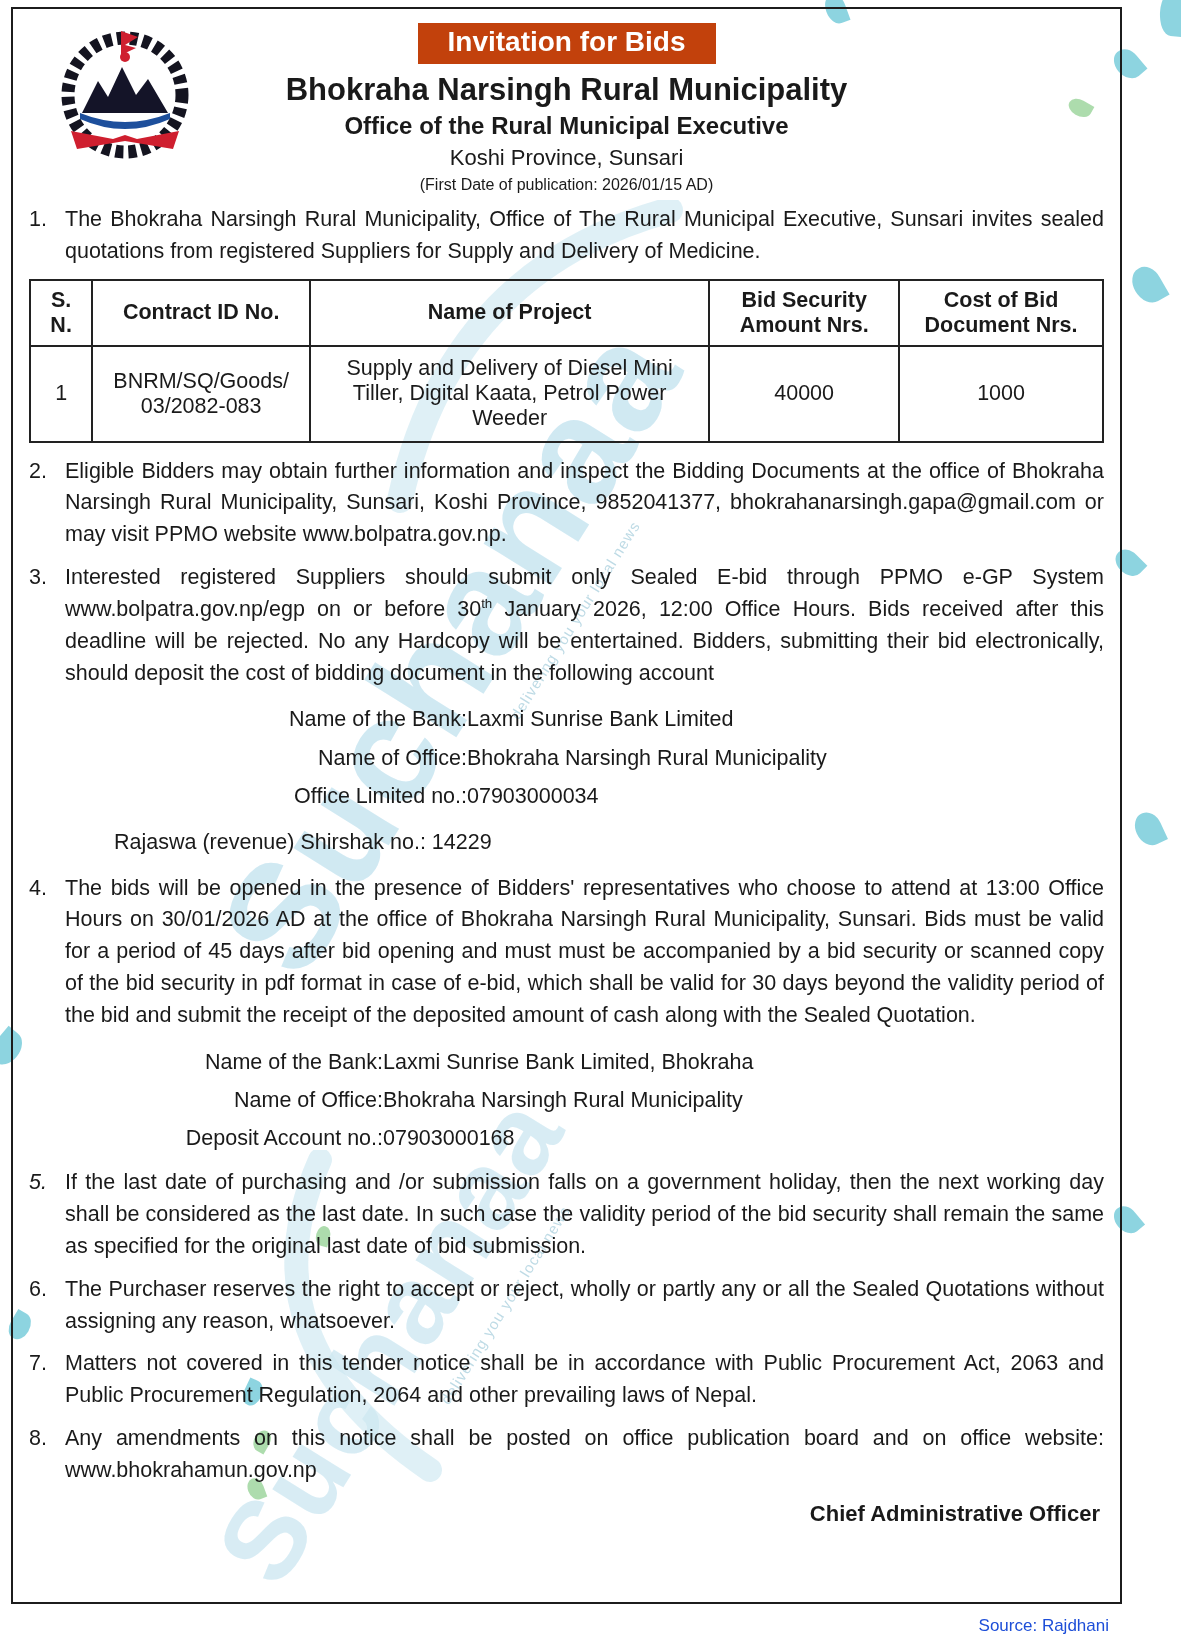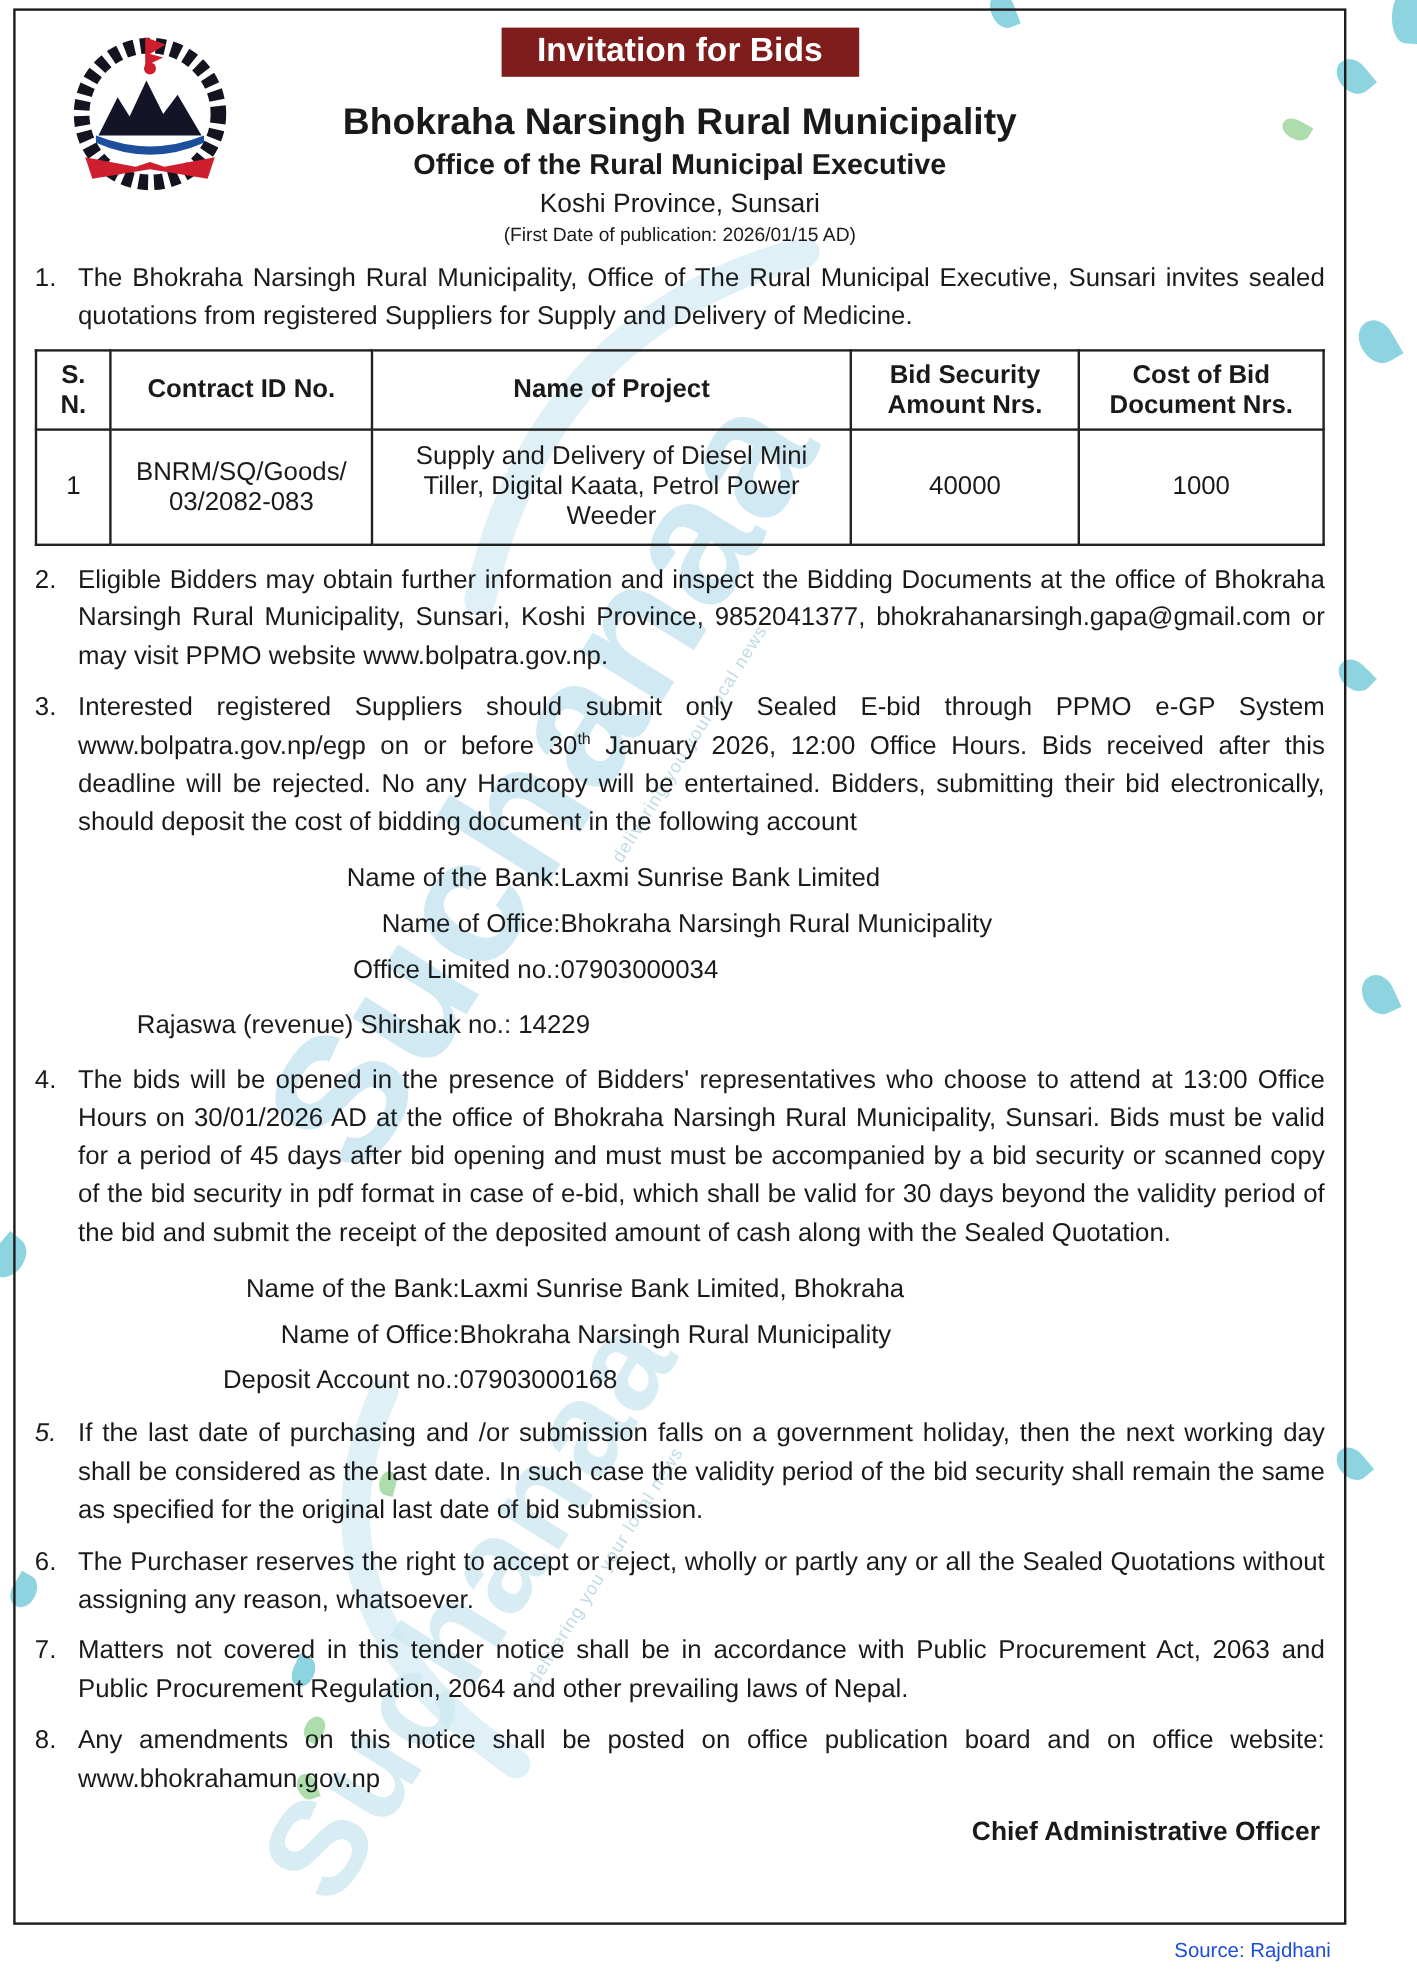--- a/index.html
+++ b/index.html
@@ -52,22 +52,22 @@
   }
   .content {
     position:absolute; left:11px; top:7px;
     width:1111px; height:1597px;
     padding:14px 18px 0 18px;
     z-index:2;
   }
   .logo-wrap { position:absolute; left:44px; top:18px; width:140px; height:142px; }
   .banner {
     width:fit-content;
-    margin:2px auto 20px auto;
-    background:#7f1d1d;
+    margin:2px auto 8px auto;
+    background:#c2410c;
     color:#ffffff;
     font-weight:bold;
     font-size:28px;
     padding:3px 30px 6px 30px;
   }
   .title-muni { text-align:center; font-size:31px; font-weight:bold; margin-bottom:4px; }
   .title-office { text-align:center; font-size:24px; font-weight:bold; margin-bottom:5px; }
   .center-line { text-align:center; font-size:22px; margin-bottom:5px; }
   .pub-line { text-align:center; font-size:16px; margin-bottom:10px; }
   

